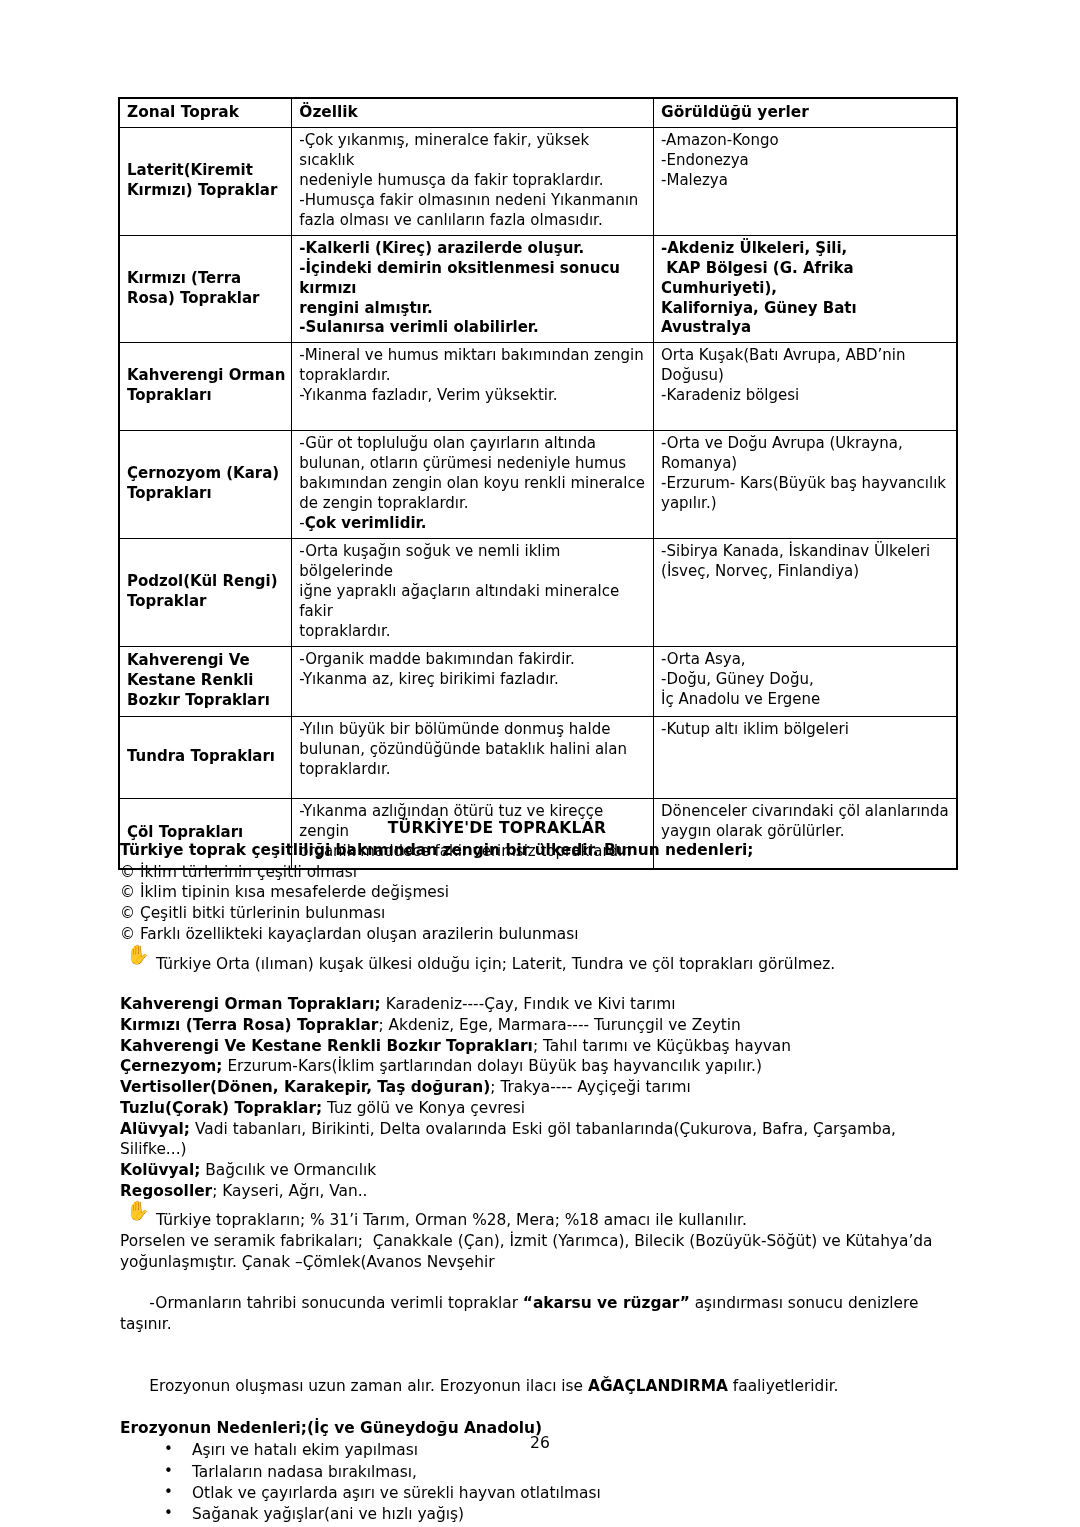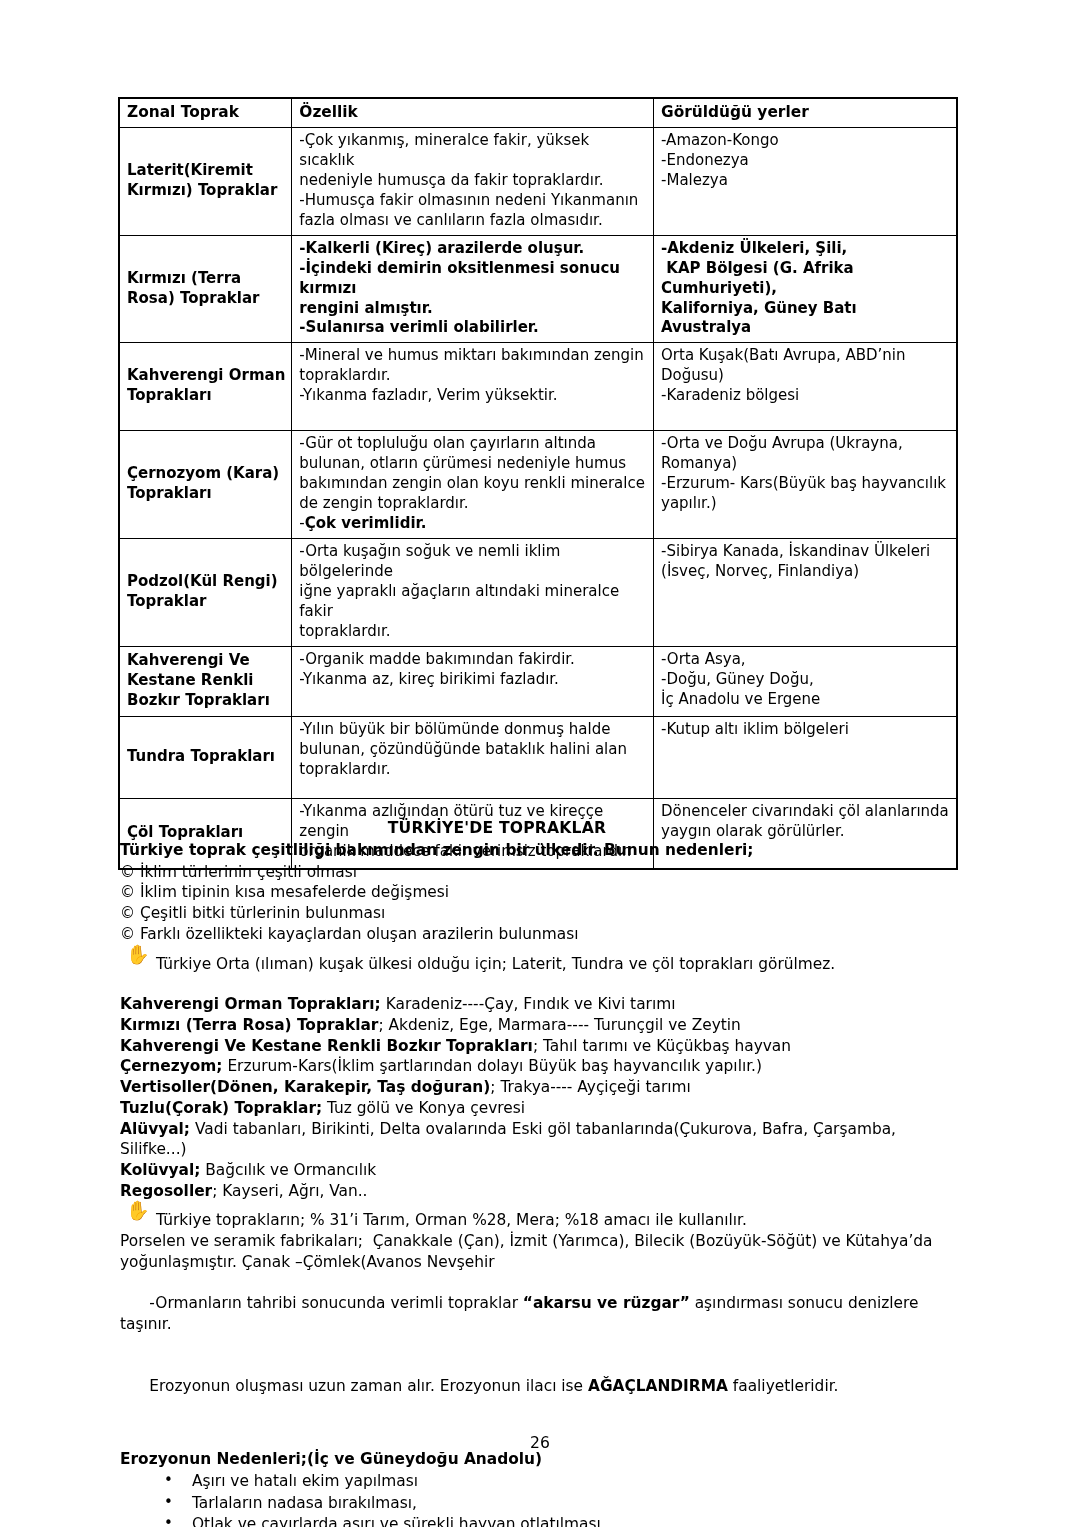--- a/index.html
+++ b/index.html
@@ -325,21 +325,21 @@
     <div class="para">yoğunlaşmıştır. Çanak –Çömlek(Avanos Nevşehir</div>
 
     <div class="para">
       <span>-Ormanların tahribi sonucunda verimli topraklar </span><b>“akarsu ve rüzgar”</b><span> aşındırması sonucu denizlere taşınır.</span>
     </div>
 
     <div class="para">
       <span>Erozyonun oluşması uzun zaman alır. Erozyonun ilacı ise </span><b>AĞAÇLANDIRMA</b><span> faaliyetleridir.</span>
     </div>
 
-    <div class="para" style="font-weight:bold;margin-top:31px;">Erozyonun Nedenleri;(İç ve Güneydoğu Anadolu)</div>
+    <div class="para" style="font-weight:bold;">Erozyonun Nedenleri;(İç ve Güneydoğu Anadolu)</div>
 
     <ul class="bullets" id="erosion-causes-list">
         <li>Aşırı ve hatalı ekim yapılması</li>
         <li>Tarlaların nadasa bırakılması,</li>
         <li>Otlak ve çayırlarda aşırı ve sürekli hayvan otlatılması</li>
         <li>Sağanak yağışlar(ani ve hızlı yağış)</li>
       </ul>
   </div>
 
   <div class="page-number">26</div>

